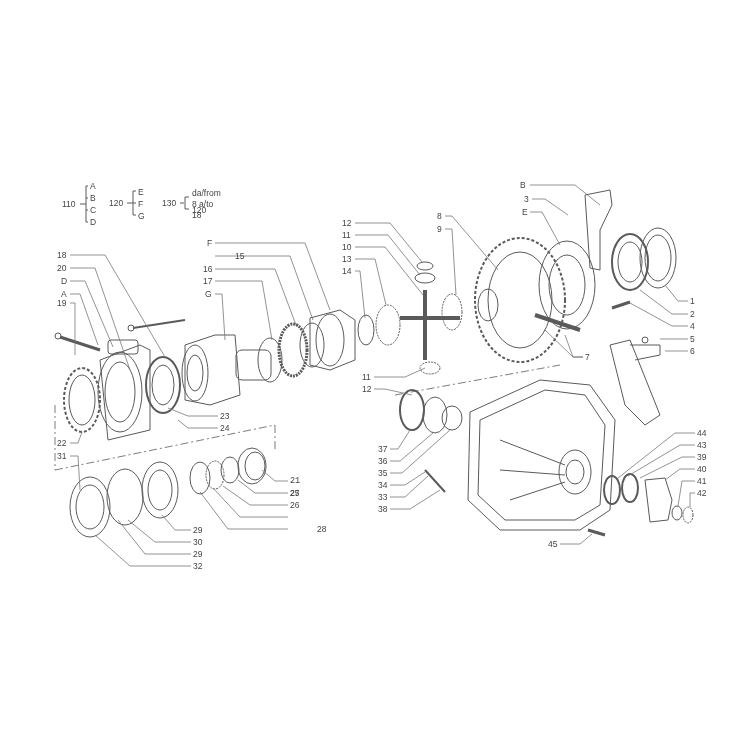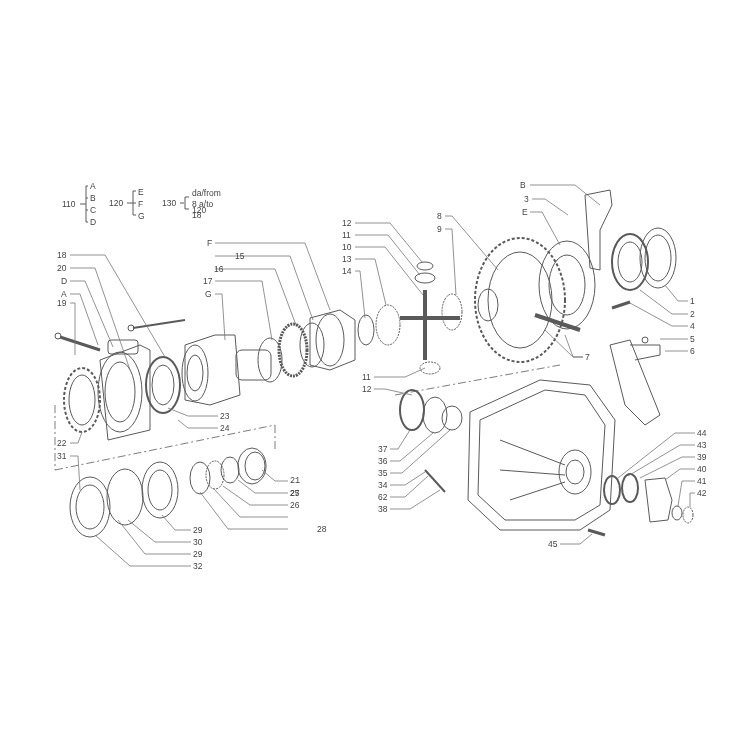--- a/index.html
+++ b/index.html
@@ -220,21 +220,21 @@
     <div class="lbl" style="left:522px;top:207px;">E</div>
     <div class="lbl" style="left:437px;top:211px;">8</div>
     <div class="lbl" style="left:437px;top:224px;">9</div>
     <div class="lbl" style="left:342px;top:218px;">12</div>
     <div class="lbl" style="left:342px;top:230px;">11</div>
     <div class="lbl" style="left:342px;top:242px;">10</div>
     <div class="lbl" style="left:342px;top:254px;">13</div>
     <div class="lbl" style="left:342px;top:266px;">14</div>
     <div class="lbl" style="left:207px;top:238px;">F</div>
     <div class="lbl" style="left:203px;top:251px;margin-left:32px;">15</div>
-    <div class="lbl" style="left:214px;top:264px;">16</div>
+    <div class="lbl" style="left:203px;top:264px;">16</div>
     <div class="lbl" style="left:203px;top:276px;text-align:right;">17</div>
     <div class="lbl" style="left:205px;top:289px;">G</div>
     <div class="lbl" style="left:57px;top:250px;">18</div>
     <div class="lbl" style="left:57px;top:263px;text-align:center;">20</div>
     <div class="lbl" style="left:61px;top:276px;">D</div>
     <div class="lbl" style="left:61px;top:289px;">A</div>
     <div class="lbl" style="left:57px;top:298px;">19</div>
     <div class="lbl" style="left:690px;top:296px;">1</div>
     <div class="lbl" style="left:690px;top:309px;">2</div>
     <div class="lbl" style="left:690px;top:321px;">4</div>
@@ -244,21 +244,21 @@
     <div class="lbl" style="left:362px;top:372px;">11</div>
     <div class="lbl" style="left:362px;top:384px;">12</div>
     <div class="lbl" style="left:220px;top:411px;">23</div>
     <div class="lbl" style="left:220px;top:423px;">24</div>
     <div class="lbl" style="left:57px;top:438px;">22</div>
     <div class="lbl" style="left:57px;top:451px;">31</div>
     <div class="lbl" style="left:378px;top:444px;">37</div>
     <div class="lbl" style="left:378px;top:456px;">36</div>
     <div class="lbl" style="left:378px;top:468px;">35</div>
     <div class="lbl" style="left:378px;top:480px;">34</div>
-    <div class="lbl" style="left:378px;top:492px;">62</div>
+    <div class="lbl" style="left:378px;top:492px;">33</div>
     <div class="lbl" style="left:378px;top:504px;">38</div>
     <div class="lbl" style="left:697px;top:428px;">44</div>
     <div class="lbl" style="left:697px;top:440px;">43</div>
     <div class="lbl" style="left:697px;top:452px;">39</div>
     <div class="lbl" style="left:697px;top:464px;">40</div>
     <div class="lbl" style="left:697px;top:476px;">41</div>
     <div class="lbl" style="left:697px;top:488px;">42</div>
     <div class="lbl" style="left:290px;top:476px;font-family:Liberation Mono, monospace;">21</div>
     <div class="lbl" style="left:290px;top:488px;">25</div>
     <div class="lbl" style="left:290px;top:500px;">26</div>

